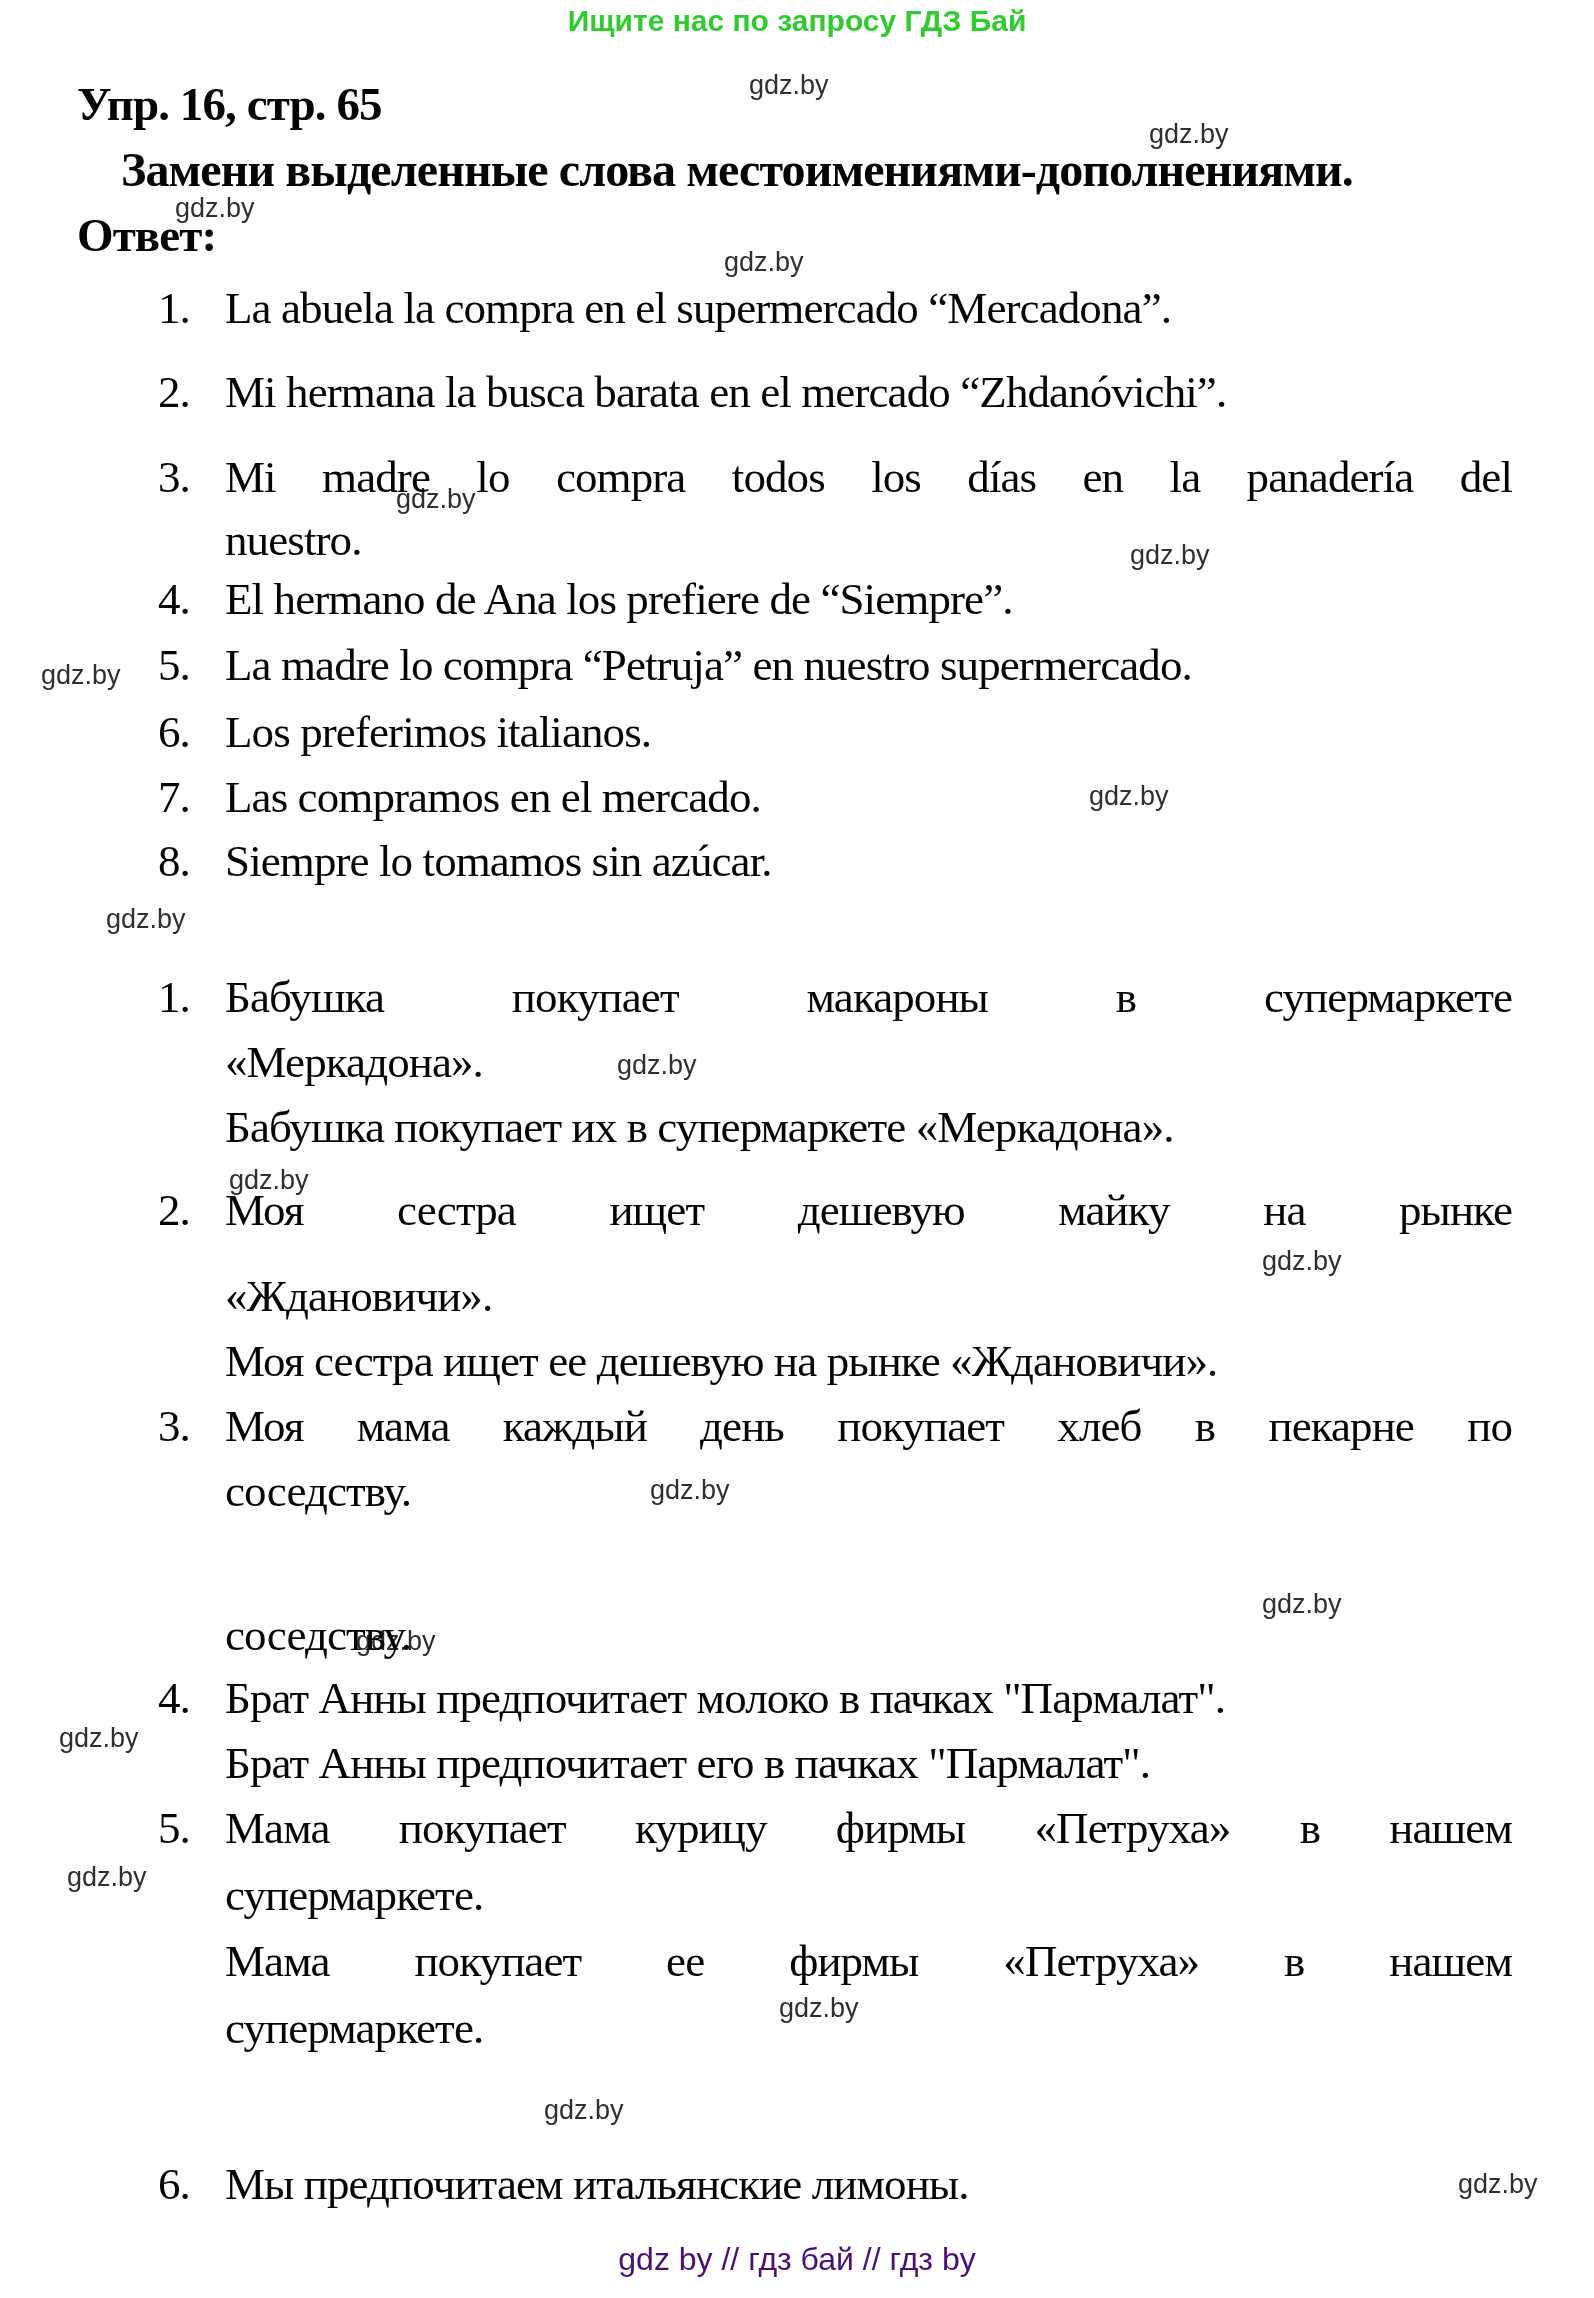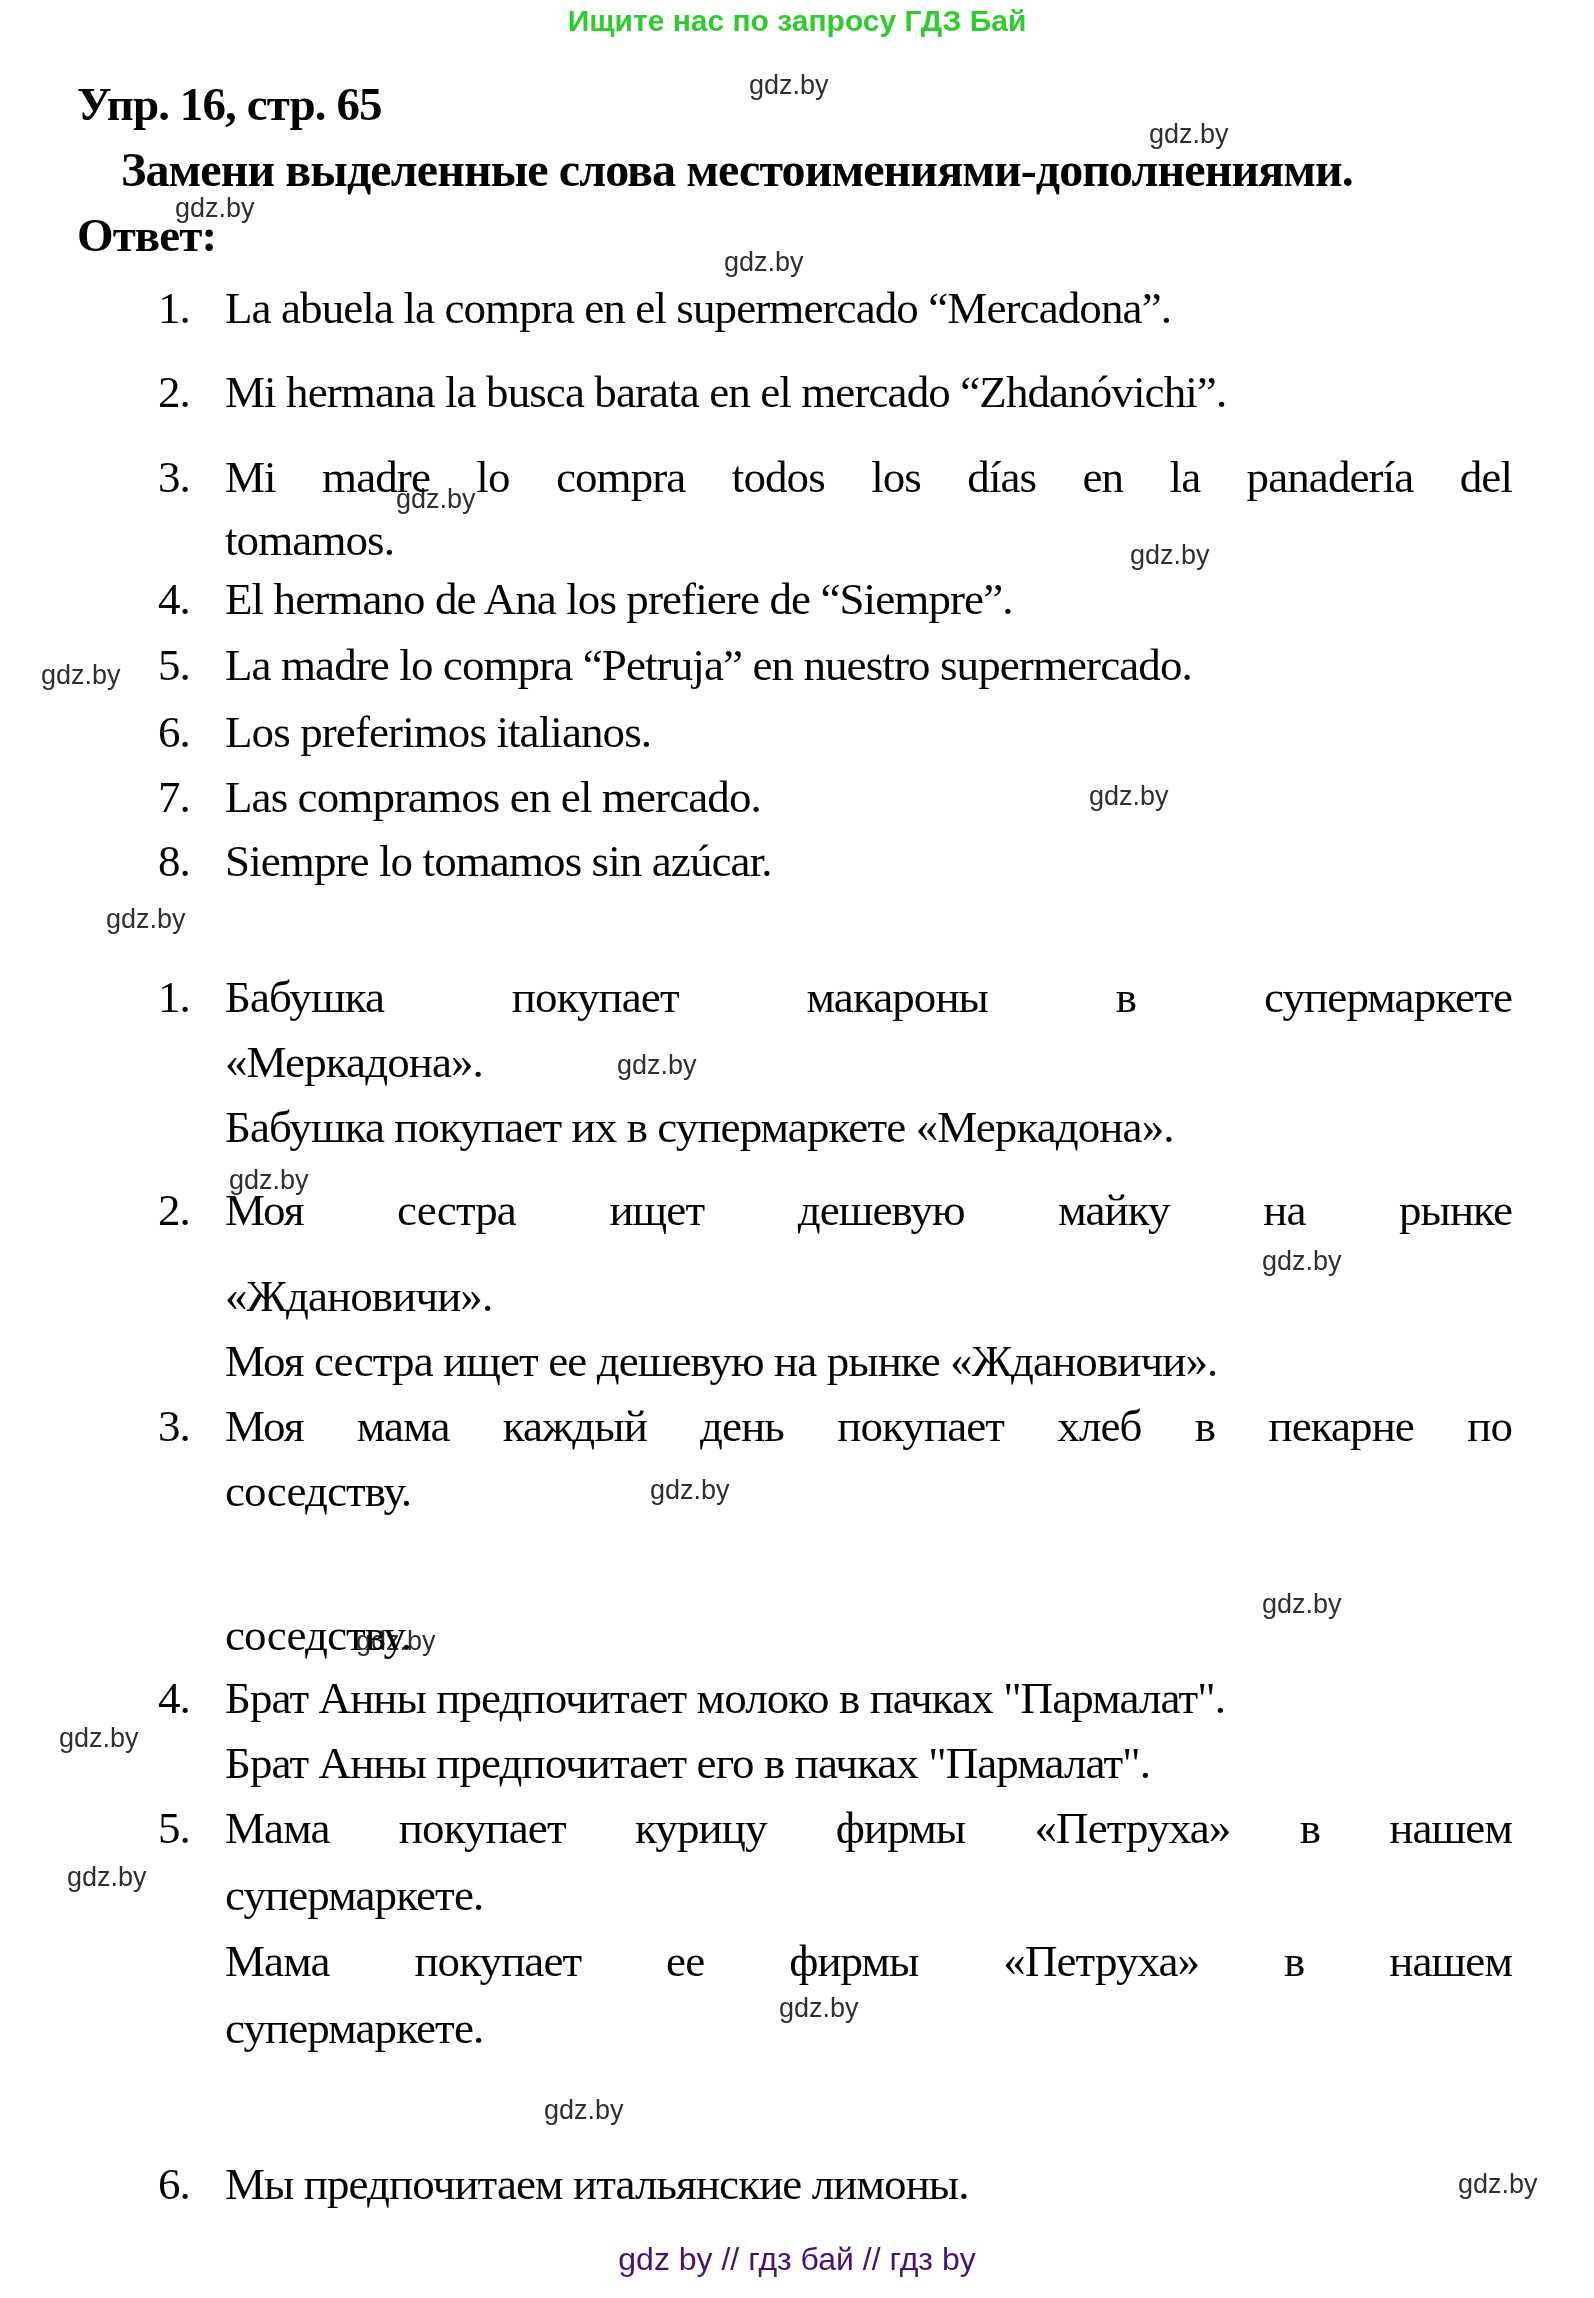--- a/index.html
+++ b/index.html
@@ -102,21 +102,21 @@
   <div class="answer-label">Ответ:</div>
 
   <div class="num" style="top:281px">1.</div>
   <div class="line" style="top:281px">La abuela la compra en el supermercado “Mercadona”.</div>
 
   <div class="num" style="top:365px">2.</div>
   <div class="line" style="top:365px">Mi hermana la busca barata en el mercado “Zhdanóvichi”.</div>
 
   <div class="num" style="top:450px">3.</div>
   <div class="line just" style="top:450px">Mi madre lo compra todos los días en la panadería del</div>
-  <div class="line" style="top:513px">tomamos.</div>
+  <div class="line" style="top:513px">nuestro.</div>
 
   <div class="num" style="top:572px">4.</div>
   <div class="line" style="top:572px">El hermano de Ana los prefiere de “Siempre”.</div>
 
   <div class="num" style="top:638px">5.</div>
   <div class="line" style="top:638px">La madre lo compra “Petruja” en nuestro supermercado.</div>
 
   <div class="num" style="top:705px">6.</div>
   <div class="line" style="top:705px">Los preferimos italianos.</div>
 

